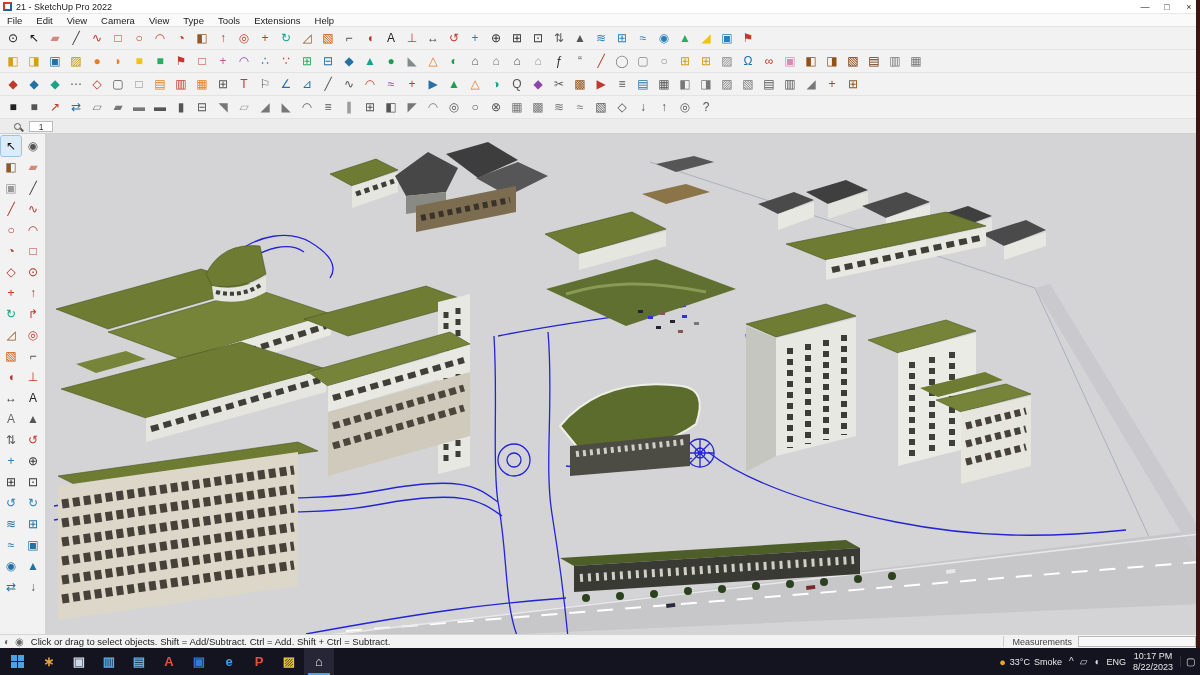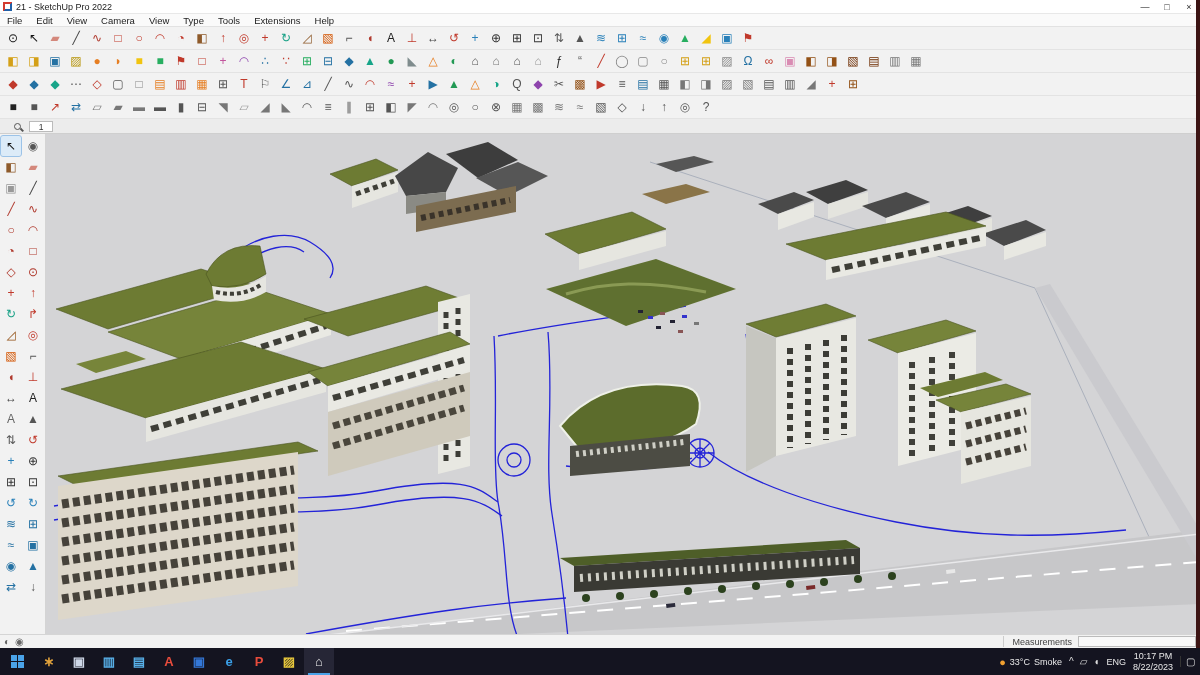--- a/index.html
+++ b/index.html
@@ -876,20 +876,21 @@
             <rect x="760" y="452" width="9" height="4" fill="#7a2a2a" transform="rotate(-7 760 452)"></rect>
             <rect x="900" y="436" width="9" height="4" fill="#e8e8e8" transform="rotate(-7 900 436)"></rect>
           </g>
         </svg>
       </div>
     </div>
 
     <div class="statusbar">
       <span class="sic">◐</span>
       <span class="sic">◉</span>
+      <span class="hint">Click or drag to select objects. Shift = Add/Subtract. Ctrl = Add. Shift + Ctrl = Subtract.</span>
       <div class="meas-wrap">
         <span class="meas-label">Measurements</span>
         <input class="meas-input" style="">
       </div>
     </div>
   </div>
 
   <div class="taskbar">
     <div class="start">
       <span class="winlogo">

